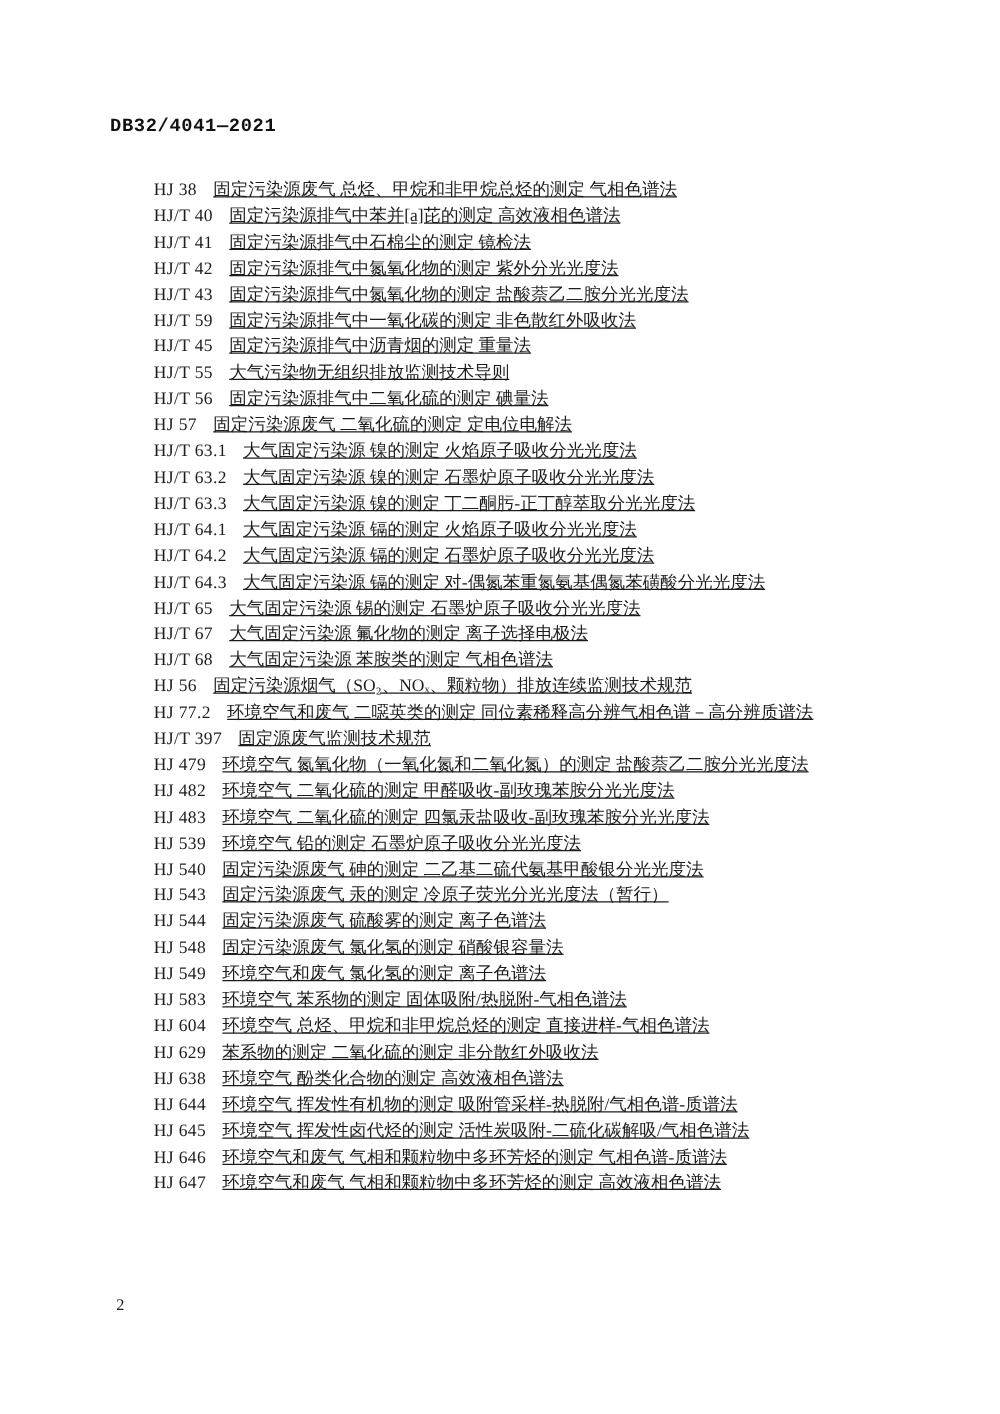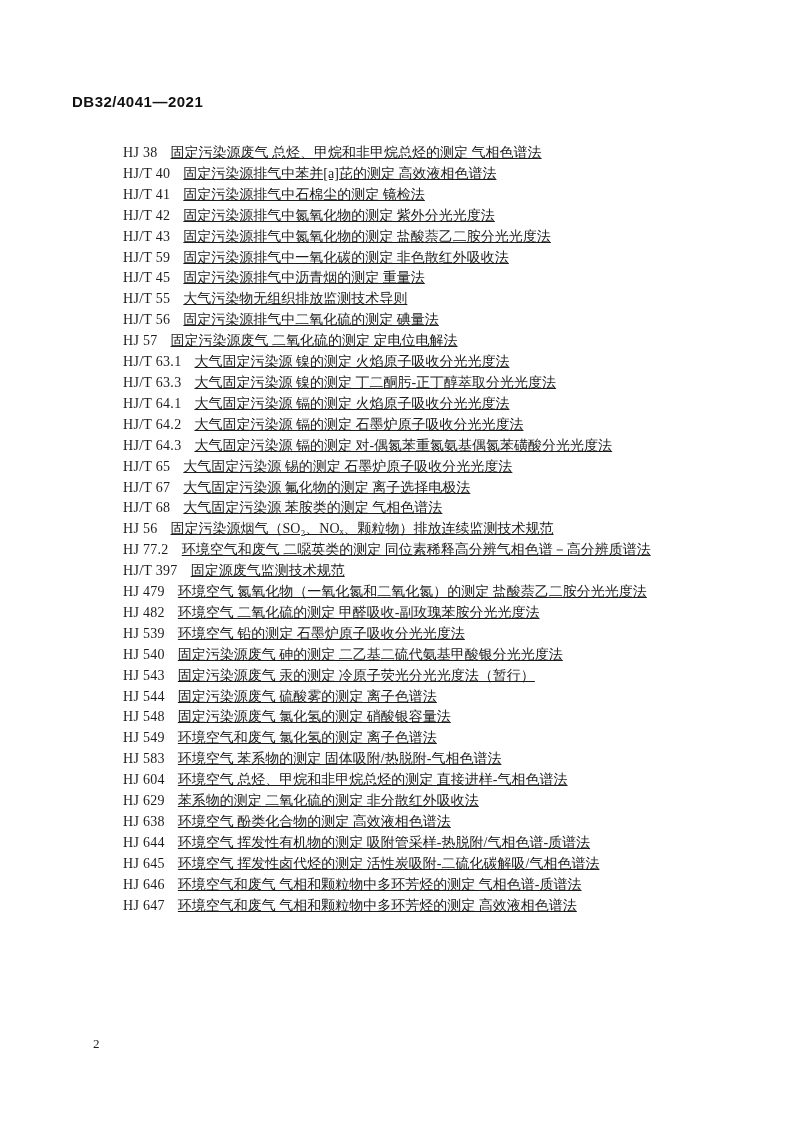--- a/index.html
+++ b/index.html
@@ -8,23 +8,23 @@
     position: relative;
     width: 800px;
     height: 1131px;
     background: #ffffff;
     overflow: hidden;
     font-family: "Liberation Serif", "DejaVu Serif", serif;
     color: #1c1c1c;
   }
   .doc-header {
     position: absolute;
-    left: 72px;
+    left: 88px;
     top: 93px;
-    font-family: Liberation Sans, sans-serif;
+    font-family: Liberation Mono, monospace;
     font-weight: 600;
     font-size: 15px;
     letter-spacing: 0.5px;
     color: #111;
     white-space: nowrap;
   }
   .standards-list {
     position: absolute;
     left: 123px;
     top: 143px;
@@ -63,32 +63,34 @@
       <div class="std-row"><span class="code">HJ/T 40</span><span class="title">固定污染源排气中苯并[a]芘的测定 高效液相色谱法</span></div>
       <div class="std-row"><span class="code">HJ/T 41</span><span class="title">固定污染源排气中石棉尘的测定 镜检法</span></div>
       <div class="std-row"><span class="code">HJ/T 42</span><span class="title">固定污染源排气中氮氧化物的测定 紫外分光光度法</span></div>
       <div class="std-row"><span class="code">HJ/T 43</span><span class="title">固定污染源排气中氮氧化物的测定 盐酸萘乙二胺分光光度法</span></div>
       <div class="std-row"><span class="code">HJ/T 59</span><span class="title">固定污染源排气中一氧化碳的测定 非色散红外吸收法</span></div>
       <div class="std-row"><span class="code">HJ/T 45</span><span class="title">固定污染源排气中沥青烟的测定 重量法</span></div>
       <div class="std-row"><span class="code">HJ/T 55</span><span class="title">大气污染物无组织排放监测技术导则</span></div>
       <div class="std-row"><span class="code">HJ/T 56</span><span class="title">固定污染源排气中二氧化硫的测定 碘量法</span></div>
       <div class="std-row"><span class="code">HJ 57</span><span class="title">固定污染源废气 二氧化硫的测定 定电位电解法</span></div>
       <div class="std-row"><span class="code">HJ/T 63.1</span><span class="title">大气固定污染源 镍的测定 火焰原子吸收分光光度法</span></div>
+      <div class="std-row"><span class="code">HJ/T 63.2</span><span class="title">大气固定污染源 镍的测定 石墨炉原子吸收分光光度法</span></div>
       <div class="std-row"><span class="code">HJ/T 63.3</span><span class="title">大气固定污染源 镍的测定 丁二酮肟-正丁醇萃取分光光度法</span></div>
       <div class="std-row"><span class="code">HJ/T 64.1</span><span class="title">大气固定污染源 镉的测定 火焰原子吸收分光光度法</span></div>
       <div class="std-row"><span class="code">HJ/T 64.2</span><span class="title">大气固定污染源 镉的测定 石墨炉原子吸收分光光度法</span></div>
       <div class="std-row"><span class="code">HJ/T 64.3</span><span class="title">大气固定污染源 镉的测定 对-偶氮苯重氮氨基偶氮苯磺酸分光光度法</span></div>
       <div class="std-row"><span class="code">HJ/T 65</span><span class="title">大气固定污染源 锡的测定 石墨炉原子吸收分光光度法</span></div>
       <div class="std-row"><span class="code">HJ/T 67</span><span class="title">大气固定污染源 氟化物的测定 离子选择电极法</span></div>
       <div class="std-row"><span class="code">HJ/T 68</span><span class="title">大气固定污染源 苯胺类的测定 气相色谱法</span></div>
       <div class="std-row"><span class="code">HJ 56</span><span class="title">固定污染源烟气（SO₂、NOₓ、颗粒物）排放连续监测技术规范</span></div>
       <div class="std-row"><span class="code">HJ 77.2</span><span class="title">环境空气和废气 二噁英类的测定 同位素稀释高分辨气相色谱－高分辨质谱法</span></div>
       <div class="std-row"><span class="code">HJ/T 397</span><span class="title">固定源废气监测技术规范</span></div>
       <div class="std-row"><span class="code">HJ 479</span><span class="title">环境空气 氮氧化物（一氧化氮和二氧化氮）的测定 盐酸萘乙二胺分光光度法</span></div>
       <div class="std-row"><span class="code">HJ 482</span><span class="title">环境空气 二氧化硫的测定 甲醛吸收-副玫瑰苯胺分光光度法</span></div>
+      <div class="std-row"><span class="code">HJ 483</span><span class="title">环境空气 二氧化硫的测定 四氯汞盐吸收-副玫瑰苯胺分光光度法</span></div>
       <div class="std-row"><span class="code">HJ 539</span><span class="title">环境空气 铅的测定 石墨炉原子吸收分光光度法</span></div>
       <div class="std-row"><span class="code">HJ 540</span><span class="title">固定污染源废气 砷的测定 二乙基二硫代氨基甲酸银分光光度法</span></div>
       <div class="std-row"><span class="code">HJ 543</span><span class="title">固定污染源废气 汞的测定 冷原子荧光分光光度法（暂行）</span></div>
       <div class="std-row"><span class="code">HJ 544</span><span class="title">固定污染源废气 硫酸雾的测定 离子色谱法</span></div>
       <div class="std-row"><span class="code">HJ 548</span><span class="title">固定污染源废气 氯化氢的测定 硝酸银容量法</span></div>
       <div class="std-row"><span class="code">HJ 549</span><span class="title">环境空气和废气 氯化氢的测定 离子色谱法</span></div>
       <div class="std-row"><span class="code">HJ 583</span><span class="title">环境空气 苯系物的测定 固体吸附/热脱附-气相色谱法</span></div>
       <div class="std-row"><span class="code">HJ 604</span><span class="title">环境空气 总烃、甲烷和非甲烷总烃的测定 直接进样-气相色谱法</span></div>
       <div class="std-row"><span class="code">HJ 629</span><span class="title">苯系物的测定 二氧化硫的测定 非分散红外吸收法</span></div>
       <div class="std-row"><span class="code">HJ 638</span><span class="title">环境空气 酚类化合物的测定 高效液相色谱法</span></div>

